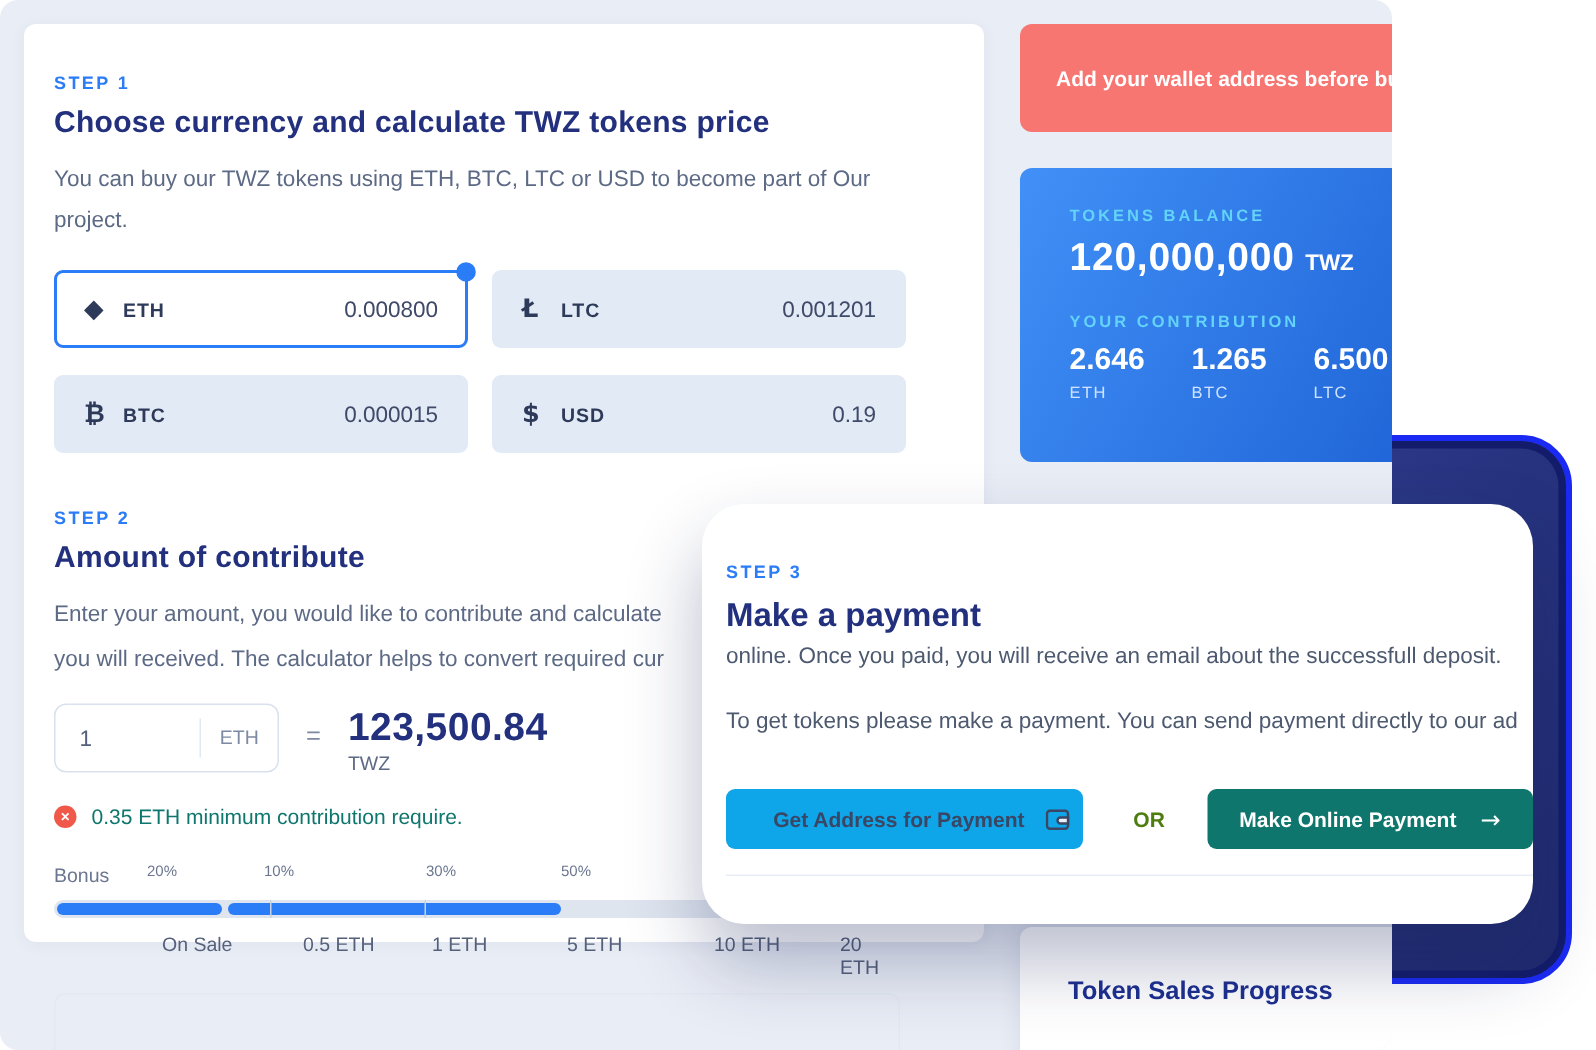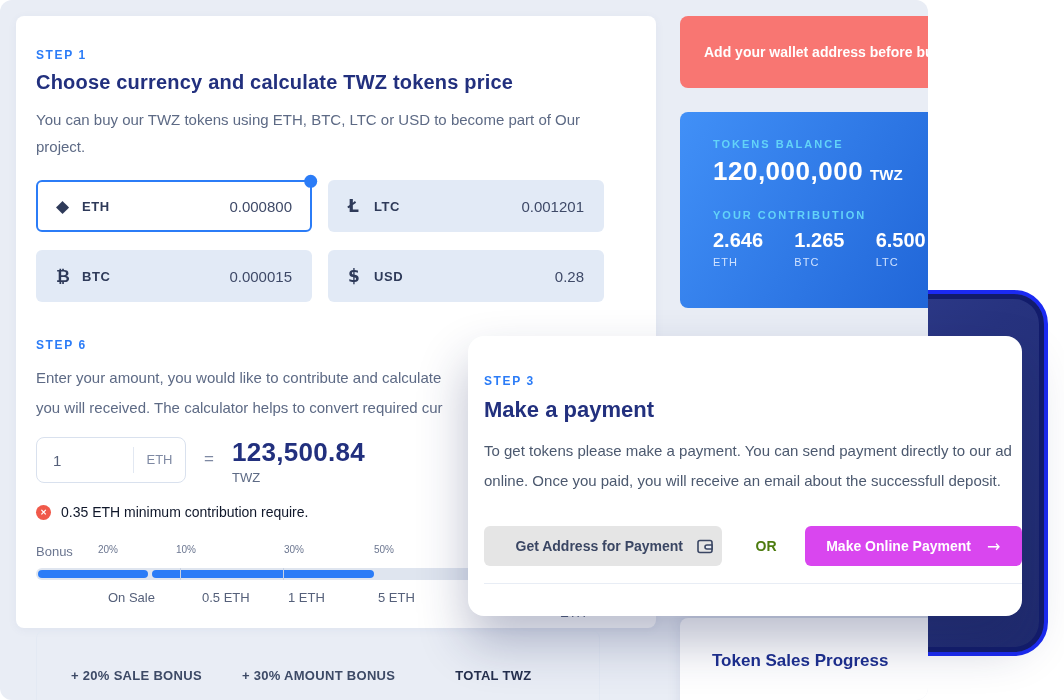--- a/index.html
+++ b/index.html
@@ -67,21 +67,21 @@
   }
   .eq { font-size:17px; color:#7e89a3; margin:12px 18px 0 18px; }
   .result b { display:block; font-size:26px; font-weight:bold; color:#22307e; letter-spacing:.3px; }
   .result span { font-size:13px; color:#5d6a85; }
 
   .error { display:flex; align-items:center; margin-top:18px; }
   .err-ic {
     width:15px; height:15px; border-radius:50%; background:#f0594a; color:#fff;
     font-size:8px; line-height:15px; text-align:center; font-weight:bold; margin-right:10px;
   }
-  .error span.msg { font-size:14px; color:#0f172a;text-align:center; }
+  .error span.msg { font-size:14px; color:#0f766e;text-align:center; }
 
   .bonus { position:relative; margin-top:24px; height:64px; width:566px; }
   .b-name { position:absolute; left:0; top:0; font-size:13px; color:#6b7690; }
   .b-pct { position:absolute; top:0; font-size:10px; color:#6b7690; }
   .track { position:absolute; left:0; top:24px; width:564px; height:12px; background:#dfe5ef; border-radius:6px; }
   .seg { position:absolute; top:2px; height:8px; background:#2b7cf7; border-radius:4px; }
   .tick { position:absolute; top:0; width:1px; height:12px; background:#c9d2e2; }
   .b-amt { position:absolute; top:46px; font-size:13px; color:#55607a; }
 
   .summary {
@@ -118,34 +118,34 @@
   .sales {
     position:absolute; left:680px; top:618px; width:310px; height:110px;
     background:#ffffff; border-radius:8px; box-shadow:0 -4px 14px rgba(43,60,120,.10);
     padding:33px 32px;
   }
   .sales h3 { font-size:17px; font-weight:bold; color:#1d2f8f; }
 
   
   .payment {
     position:absolute; left:468px; top:336px; width:554px; height:280px;
-    background:#ffffff; border-radius:16px; z-index:4; overflow:hidden;
+    background:#ffffff; border-radius:28px; z-index:4; overflow:hidden;
     box-shadow:0 26px 50px rgba(26,35,90,0.30);
     padding:38px 0 0 16px;
   }
   .payment h2 { font-size:22px; font-weight:bold; color:#22307e; margin-top:9px; }
   .p-body { margin-top:13px; font-size:15px; line-height:30px; color:#4c596f; }
   .btn-row { display:flex; align-items:center; margin-top:30px; }
   .btn {
     height:40px; border-radius:6px; border:0; font-family:inherit; font-size:14px;
     font-weight:bold; display:flex; align-items:center; justify-content:center; cursor:pointer;
   }
-  .btn-light { width:242px; background:#e5e5e5; color:#3a4663;padding-left:24px; }
+  .btn-light { width:242px; background:#0ea5e9; color:#3a4663;padding-left:24px; }
   .btn-light .w-ic { margin-left:14px; display:flex; }
-  .btn-blue { width:222px; background:#d946ef; color:#ffffff; margin-left:28px; }
+  .btn-blue { width:222px; background:#0f766e; color:#ffffff; margin-left:28px; }
   .btn-blue .arrow { margin-left:16px; font-size:16px; font-weight:normal; font-family:"DejaVu Sans",sans-serif; }
   .or { margin-left:34px; font-size:14px; color:#4d7c0f; font-weight:bold; }
   .p-divider { position:absolute; left:16px; top:247px; width:538px; height:1px; background:#e8edf5; }
 </style>
 </head>
 <body>
 
 <div class="stage">
 
   <div class="navy"></div>
@@ -170,26 +170,27 @@
           <span class="crate">0.001201</span>
         </div>
         <div class="tile">
           <span class="cicon">₿</span>
           <span class="ccode">BTC</span>
           <span class="crate">0.000015</span>
         </div>
         <div class="tile">
           <span class="cicon">$</span>
           <span class="ccode">USD</span>
-          <span class="crate">0.28</span>
+          <span class="crate">0.19</span>
         </div>
       </div>
 
       <div class="sec2">
-        <div class="step-label">STEP 6</div>
+        <div class="step-label">STEP 2</div>
+        <h2 class="title">Amount of contribute</h2>
         <p class="desc clip" style="margin-top:12px">Enter your amount, you would like to contribute and calculate</p>
         <p class="desc clip" style="margin-top:3px">you will received. The calculator helps to convert required cur</p>
       </div>
 
       <div class="calc">
         <div class="amount-box">
           <input value="1" style="">
           <span class="suffix">ETH</span>
         </div>
         <span class="eq">=</span>
@@ -258,22 +259,22 @@
     </div>
 
     <div class="sales">
       <h3>Token Sales Progress</h3>
     </div>
   </div>
 
   <section class="payment">
     <div class="step-label">STEP 3</div>
     <h2>Make a payment</h2>
+    <p class="p-body clip" style="margin-top:0">online. Once you paid, you will receive an email about the successfull deposit.</p>
     <p class="p-body clip">To get tokens please make a payment. You can send payment directly to our ad</p>
-    <p class="p-body clip" style="margin-top:0">online. Once you paid, you will receive an email about the successfull deposit.</p>
     <div class="btn-row">
       <button class="btn btn-light">
         <span>Get Address for Payment</span>
         <span class="w-ic">
           <svg width="17" height="15" viewBox="0 0 17 15" fill="none">
             <rect x="1" y="1.5" width="14" height="12" rx="2" stroke="#3a4663" stroke-width="1.6"></rect>
             <path d="M10 6 h5 v4 h-5 a2 2 0 0 1 0 -4 z" fill="#e9eef7" stroke="#3a4663" stroke-width="1.6"></path>
           </svg>
         </span>
       </button>

